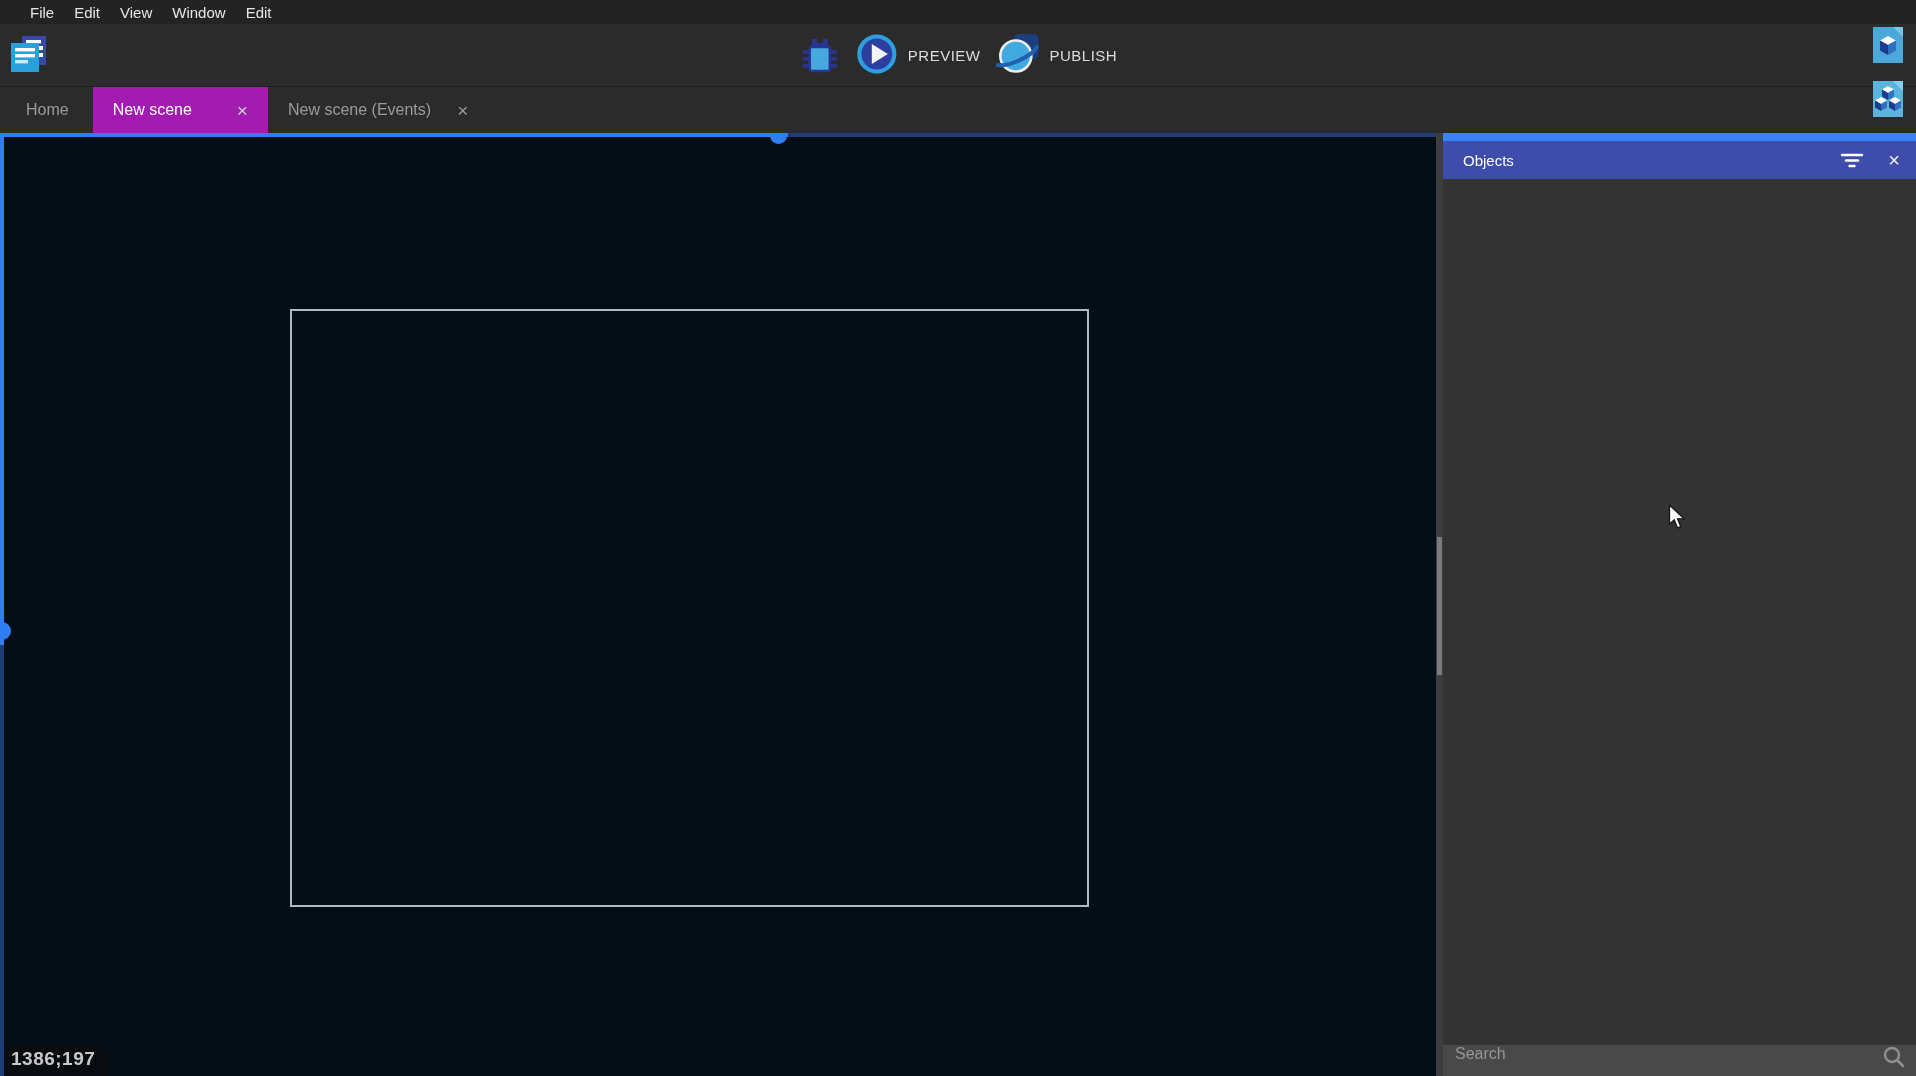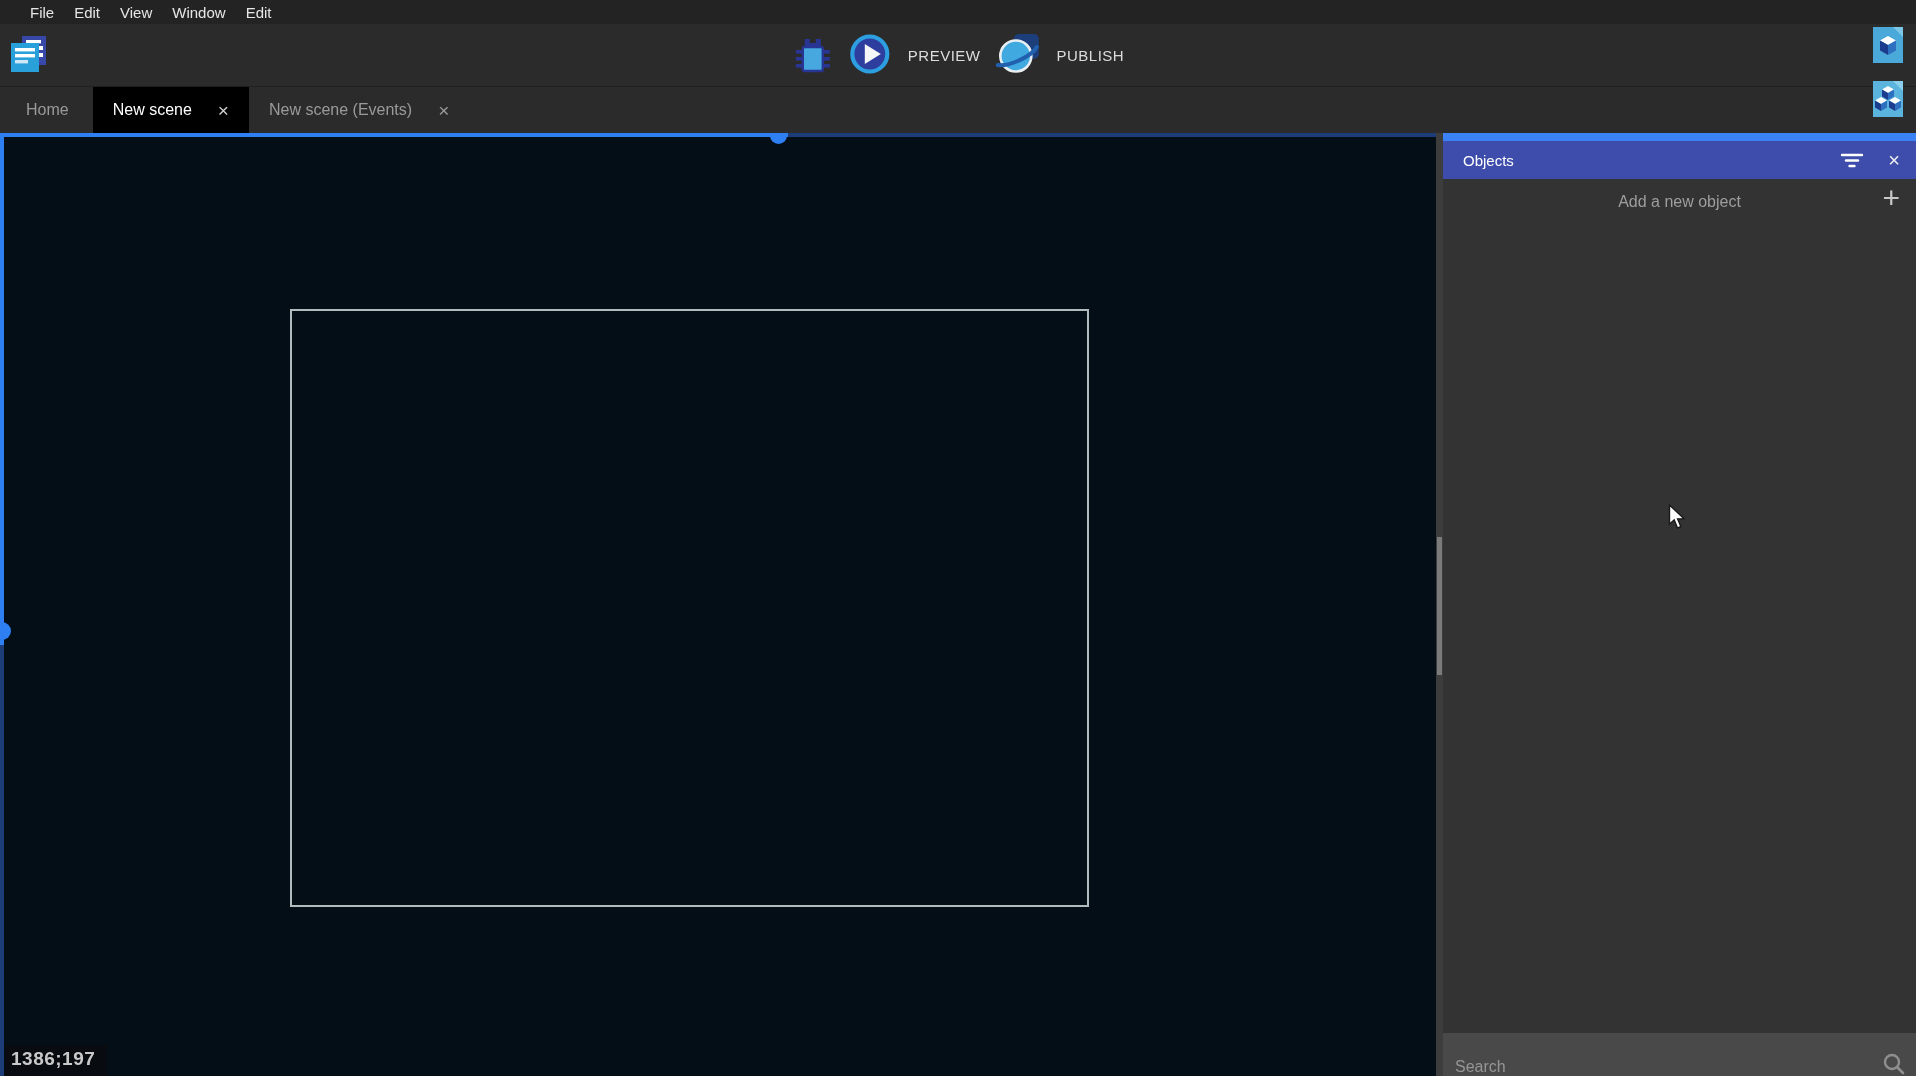--- a/index.html
+++ b/index.html
@@ -9,29 +9,29 @@
   
   .menubar { height:24px; background:#232323; display:flex; align-items:center; padding-left:20px; }
   .menubar .mitem { color:#e6e6e6; font-size:15px; padding:2px 10px; cursor:default; }
 
   
   .toolbar { position:relative; height:62px; background:#2b2b2b; }
   .tbtn { background:transparent; border:none; padding:0; display:flex; align-items:center; cursor:pointer; }
   .toolbar .left-group { position:absolute; left:6px; top:9px; }
   .toolbar .center-group { position:absolute; left:50%; top:0; height:62px; transform:translateX(-50%);
     display:flex; align-items:center; gap:14px; }
-  .toolbar .center-group .label { color:#dcdcdc; font-size:15px; letter-spacing:.5px; margin-left:16px;text-align:center; }
+  .toolbar .center-group .label { color:#dcdcdc; font-size:15px; letter-spacing:.5px; margin-left:9px;text-align:center; }
   .toolbar .right-group { position:absolute; right:6px; top:0; height:62px; display:flex; align-items:center; gap:9px;flex-direction:column; }
   .toolbar .sep { width:1px; height:36px; background:#4a4a4a; margin:0 5px; }
 
   
   .tabbar { height:47px; background:#2b2b2b; border-top:1px solid #1f1f1f; display:flex; align-items:stretch; }
   .tab { display:flex; align-items:center; font-size:16px; color:#9a9a9a; padding:0 20px; cursor:pointer; }
   .tab.home { padding:0 24px; margin-left:2px; }
-  .tab.active { background:#000000; color:#ffffff; }
+  .tab.active { background:#a21caf; color:#ffffff;gap:19px; }
   .tab .close { margin-left:26px; font-size:19px; line-height:1; color:#cfcfcf; }
   .tab:not(.active) .close { color:#9a9a9a; }
 
   
   .main { position:relative; width:1916px; height:943px; }
   .canvas { position:absolute; left:0; top:0; width:1436px; height:943px; background:#040e16; overflow:hidden; cursor:default;padding-left:12px; }
 
   .hscroll-bright { position:absolute; left:0; top:0; width:788px; height:4px; background:#2d7ff2; }
   .hscroll-dark   { position:absolute; left:788px; top:0; width:648px; height:4px; background:#1d3d78; }
   .hscroll-dot    { position:absolute; left:770px; top:-6px; width:17px; height:17px; border-radius:50%; background:#2d7ff2; }
@@ -52,21 +52,21 @@
   .panel { position:absolute; left:1443px; top:0; width:473px; height:943px; background:#333333; border-top:8px solid #3b82f6; }
   .panel-header { height:38px; background:#3e4dab; display:flex; align-items:center; padding:0 16px 0 20px; }
   .panel-header .title { color:#ffffff; font-size:15px; flex:1; }
   .panel-header .hicon { display:flex; align-items:center; margin-left:24px; cursor:pointer; }
   .panel-header .close { color:#f0f0f0; font-size:20px; line-height:1; }
 
   .add-row { position:relative; height:46px; display:flex; align-items:center; justify-content:center; cursor:pointer; }
   .add-row .add-label { color:#9e9e9e; font-size:16px; }
   .add-row .plus { position:absolute; right:16px; top:4px; color:#c8c8c8; font-size:30px; font-weight:300; line-height:1; }
 
-  .search-bar { position:absolute; left:0; bottom:0; width:473px; height:43px; background:#494949; display:flex; align-items:flex-end; }
+  .search-bar { position:absolute; left:0; bottom:0; width:473px; height:31px; background:#494949; display:flex; align-items:flex-start; }
   .search-bar input { flex:1; background:transparent; border:none; outline:none; color:#d8d8d8;
     font-size:16px; padding-left:12px; font-family:inherit; }
   .search-bar input::placeholder { color:#969696; }
   .search-bar .sicon { margin-right:10px; display:flex; }
 
   .cursor { position:absolute; left:1668px; top:504px; pointer-events:none; }
 </style>
 </head>
 <body>
 
@@ -320,24 +320,20 @@
           <g stroke="#ffffff" stroke-width="2.4" stroke-linecap="round">
             <line x1="2" y1="4" x2="22" y2="4"></line>
             <line x1="6" y1="9.5" x2="18" y2="9.5"></line>
             <line x1="9.5" y1="15" x2="14.5" y2="15"></line>
           </g>
         </svg>
       </span>
       <span class="hicon close">×</span>
     </div>
 
-    <div class="add-row">
-      <span class="add-label">Add a new object</span>
-      <span class="plus">+</span>
-    </div>
 
     <div class="search-bar">
       <input type="text" placeholder="Search" style="">
       <span class="sicon">
         <svg width="24" height="24" viewBox="0 0 24 24">
           <circle cx="10" cy="10" r="7" fill="none" stroke="#8f8f8f" stroke-width="2.4"></circle>
           <line x1="15.5" y1="15.5" x2="21" y2="21" stroke="#8f8f8f" stroke-width="2.6" stroke-linecap="round"></line>
         </svg>
       </span>
     </div>

